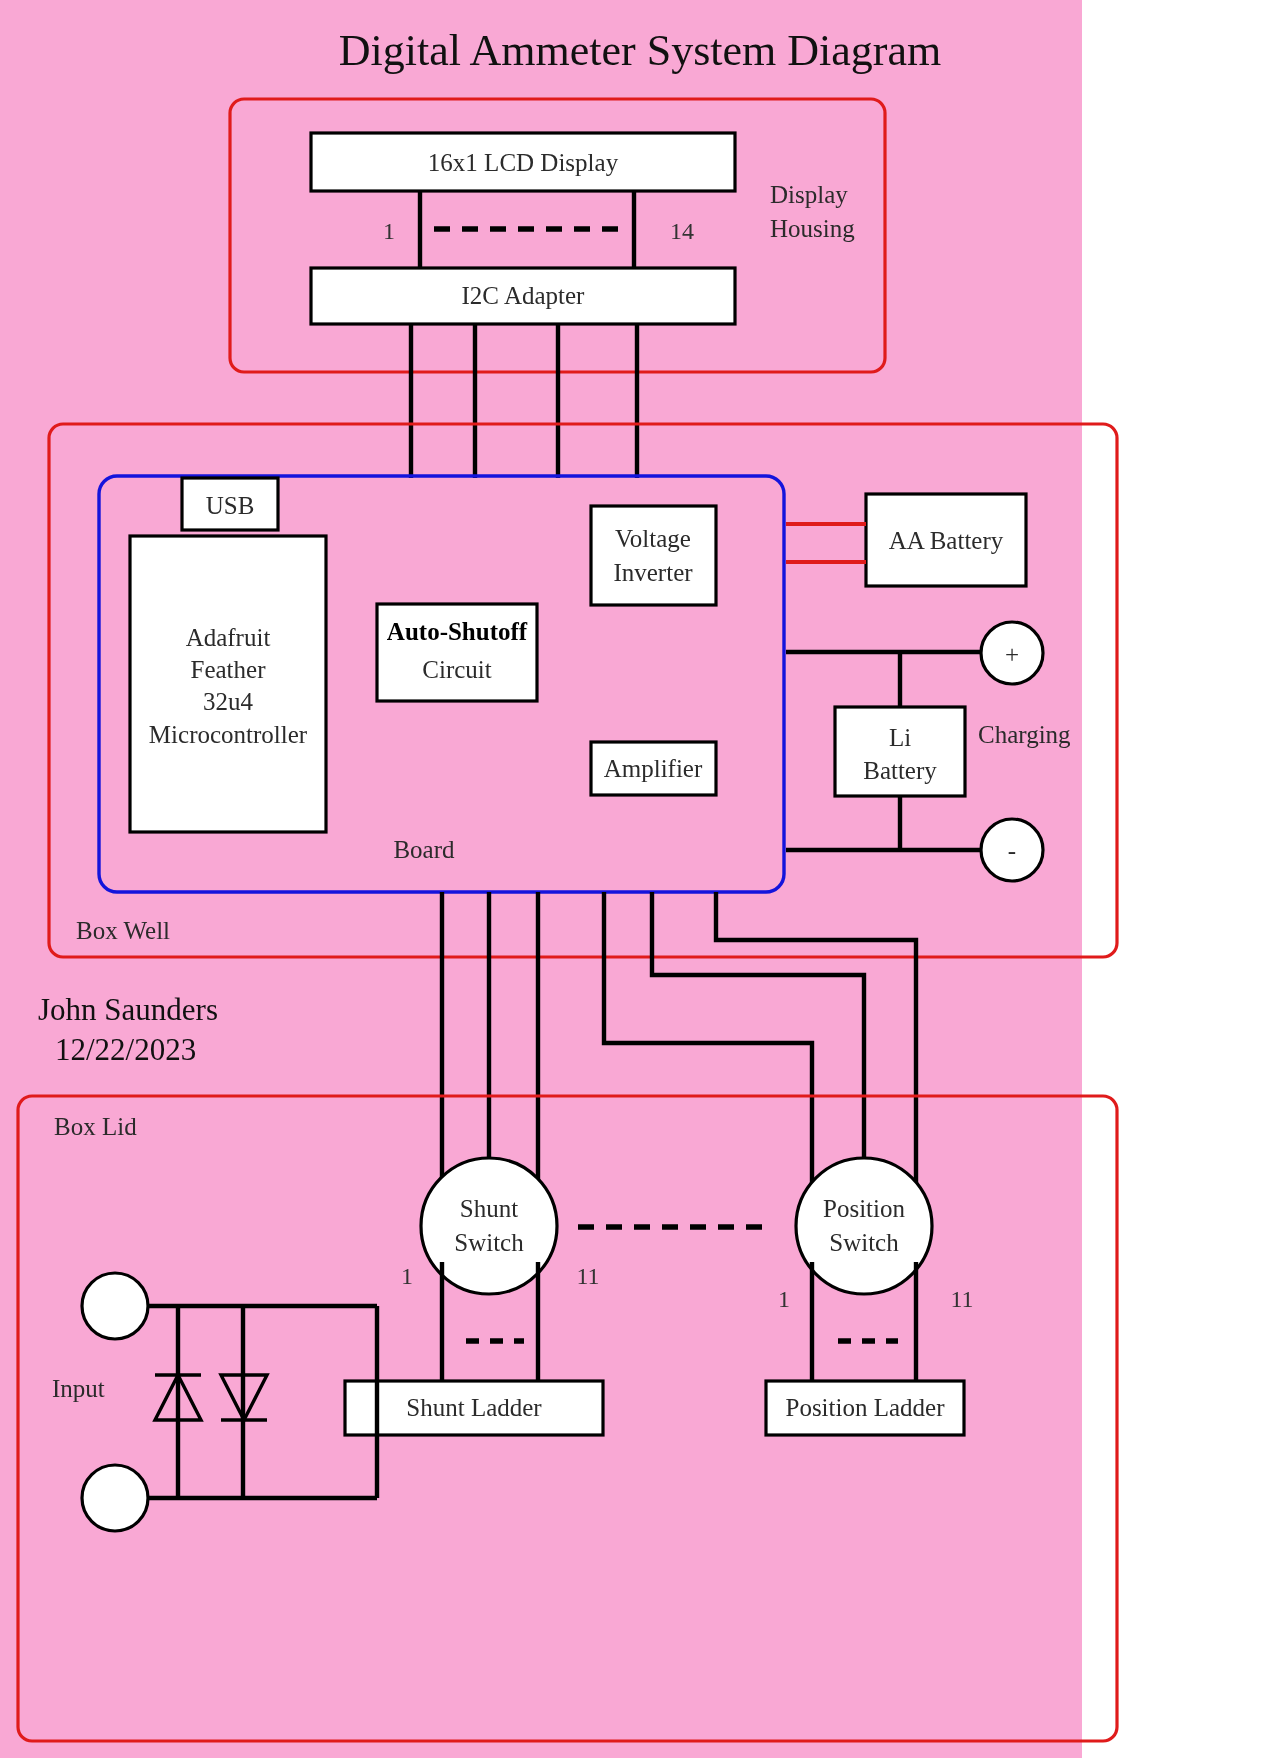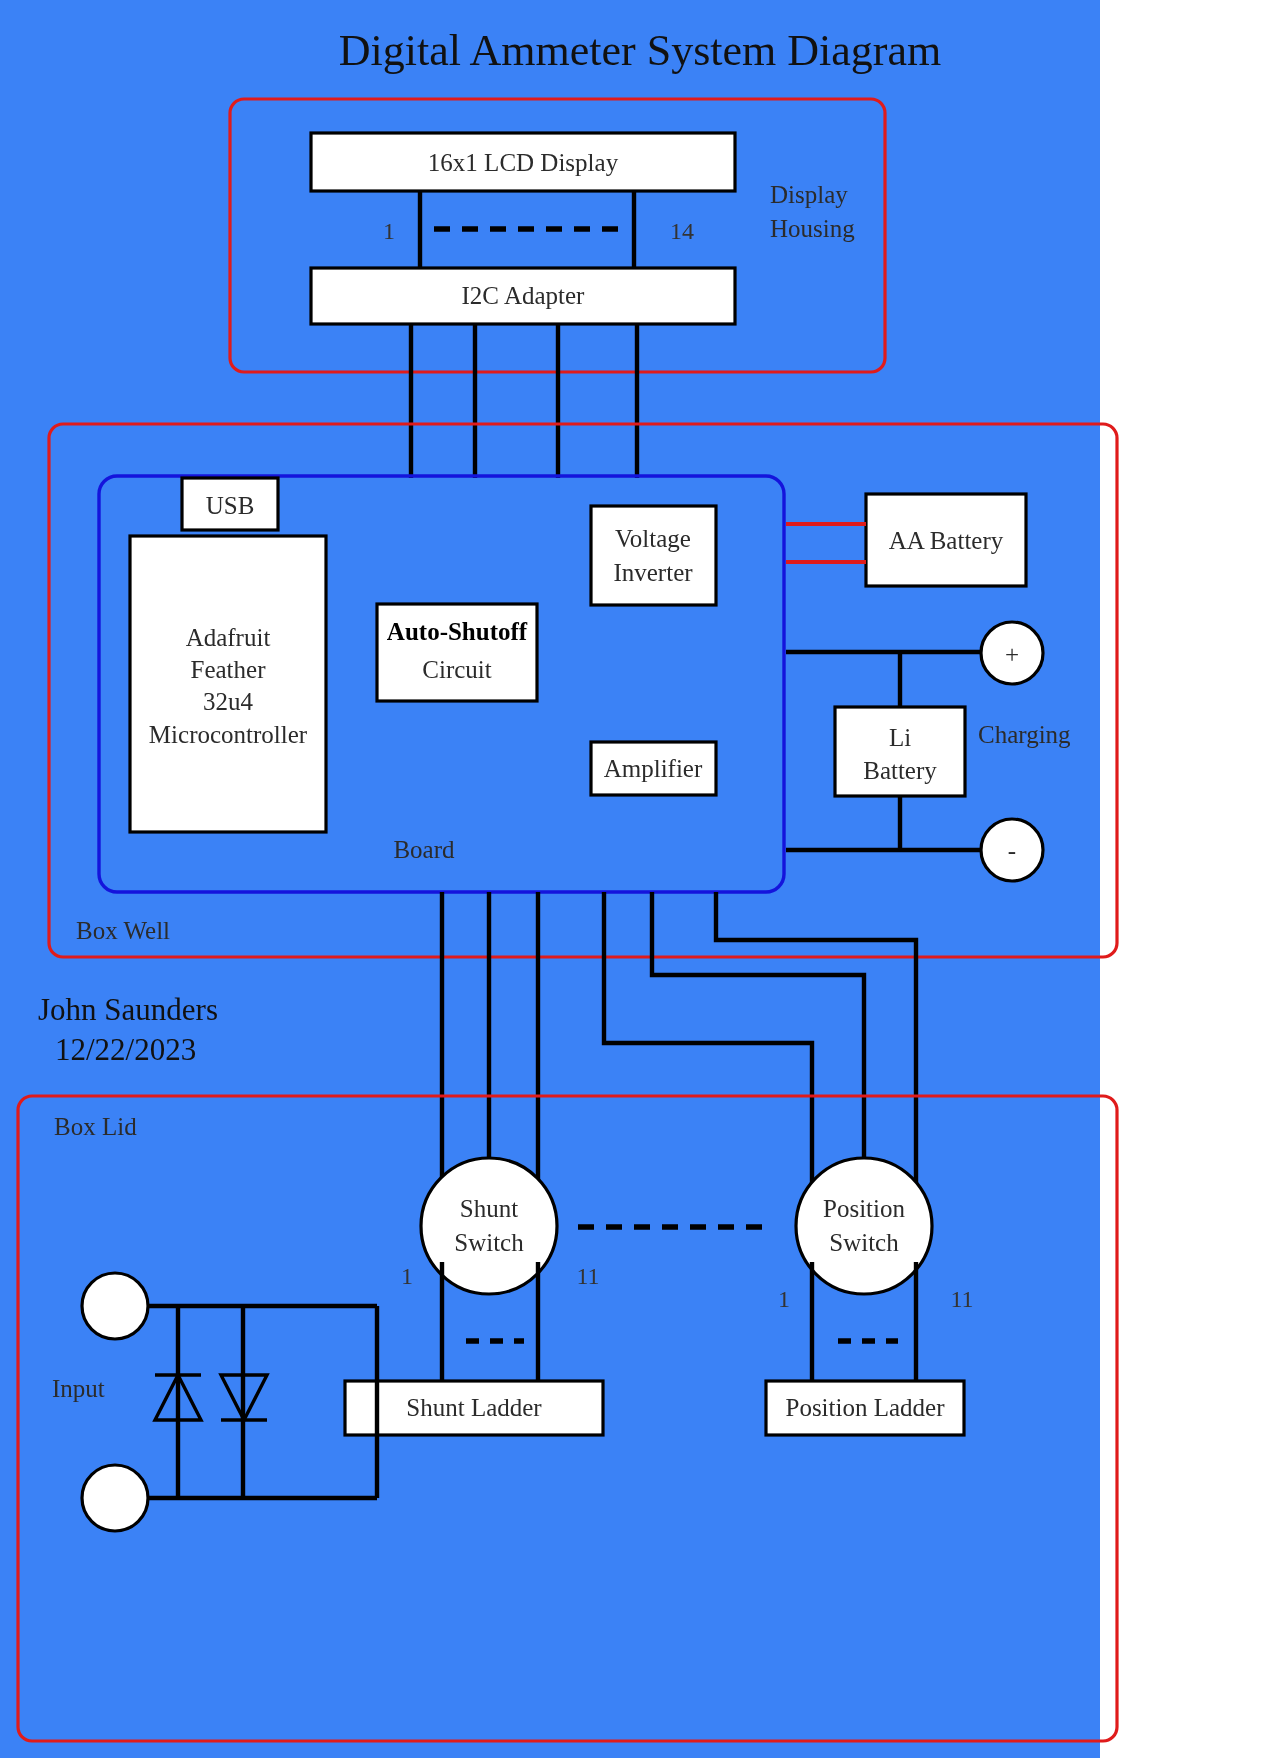--- a/index.html
+++ b/index.html
@@ -1,18 +1,18 @@
 <!DOCTYPE html>
 <html><head>
 <meta charset="utf-8">
 <style>
   html,body{margin:0;padding:0;background:#ffffff;}
   body{width:1280px;height:1758px;overflow:hidden;
        font-family:"Liberation Serif","DejaVu Serif",serif;color:#1a1a1a;}
-  #stage{position:relative;width:1082px;height:1758px;background:#3b82f6;padding-left:18px;}
+  #stage{position:relative;width:1082px;height:1758px;background:#f9a8d4;}
   svg#canvas{position:absolute;inset:0;width:1280px;height:1758px;}
   .lbl{font-family:"Liberation Serif","DejaVu Serif",serif;fill:#2b2b2b;}
   .box-txt{font-size:25px;}
   .pin-txt{font-size:24px;fill:#333;}
   .zone-txt{font-size:25px;}
   .title-txt{font-size:44px;fill:#111;}
   .sig-txt{font-size:31px;fill:#111;}
   .bold-txt{font-size:25px;font-weight:bold;fill:#000;}
   rect.comp{fill:#ffffff;stroke:#000;stroke-width:3.2;}
   circle.comp{fill:#ffffff;stroke:#000;stroke-width:3.2;}

